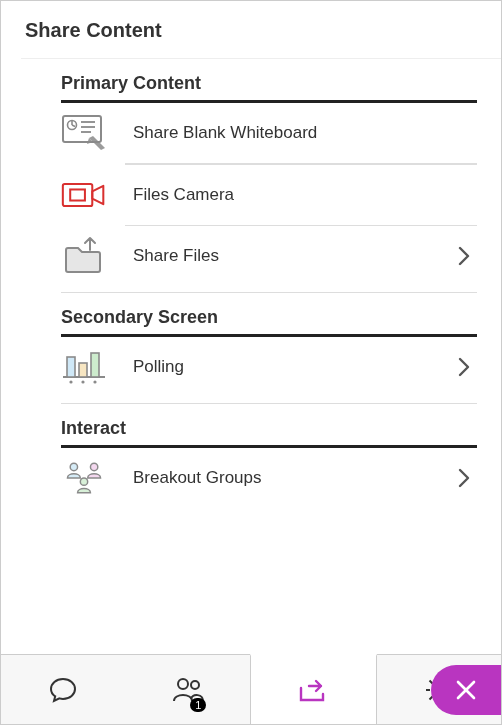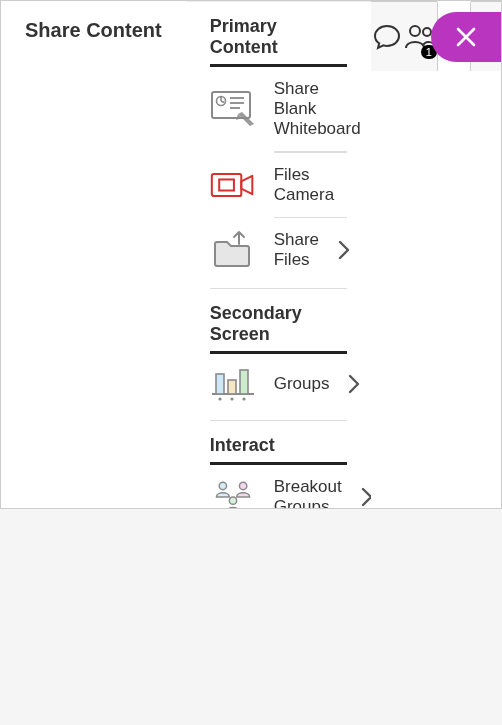--- a/index.html
+++ b/index.html
@@ -1,23 +1,23 @@
 <!DOCTYPE html>
 <html><head>
 <meta charset="utf-8">
 <style>
   * { box-sizing: border-box; margin: 0; padding: 0; }
   html, body { width: 502px; height: 725px; font-family: "Segoe UI", "Helvetica Neue", Arial, sans-serif; color: #333; background: #f5f5f5; }
-  .panel { width: 502px; height: 509px; background: #fff; border: 1px solid #ccc; display: flex; }
+  .panel { width: 502px; height: 725px; background: #fff; border: 1px solid #ccc; display: flex; flex-direction: column; }
   .header { padding: 18px 24px 16px 24px; color: #333; font-size: 20px; font-weight: 600; }
-  .content { flex: 1; overflow: hidden; border-top: 1px solid #eee; padding: 0 0 0 0; }
+  .content { flex: 1; overflow: hidden; border-top: 1px solid #eee; padding: 0 0 0 16px; margin-left: 20px; }
   .section { padding: 14px 24px 0 24px; }
   .section-title { font-size: 18px; font-weight: 600; color: #333; padding-bottom: 6px; border-bottom: 3px solid #222; }
   .list { }
-  .item { display: flex; align-items: center; gap: 18px; padding: 12px 0; cursor: pointer; position: relative; justify-content: space-between; }
+  .item { display: flex; align-items: center; gap: 26px; padding: 12px 0; cursor: pointer; position: relative; justify-content: space-between; }
   .item .icon { width: 46px; height: 36px; flex: 0 0 46px; display: flex; align-items: center; justify-content: center; }
   .item .label { font-size: 17px; color: #333; flex: 1; }
   .item .chev { width: 20px; color: #555; }
   .item-divider { border-top: 1px solid #ddd; margin-left: 64px; }
   .section-end-divider { border-top: 1px solid #ddd; margin-top: 6px; }
   .bottom-bar { height: 70px; border-top: 1px solid #ccc; display: flex; align-items: stretch; background: #f7f7f7; position: relative; }
   .bb-btn { flex: 1; display: flex; align-items: center; justify-content: center; position: relative; cursor: pointer; }
   .bb-btn.active { background: #fff; border-top: 2px solid #fff; margin-top: -1px; border-left: 1px solid #ccc; border-right: 1px solid #ccc; }
   .badge { position: absolute; bottom: 12px; left: 52%; background: #000; color: #fff; font-size: 11px; border-radius: 8px; padding: 0 5px; line-height: 14px; min-width: 14px; text-align: center; }
   .close-pill { position: absolute; right: 0; top: 50%; transform: translateY(-50%); height: 50px; width: 70px; background: #b935c0; border-top-left-radius: 26px; border-bottom-left-radius: 26px; display: flex; align-items: center; justify-content: center; cursor: pointer; }
@@ -95,21 +95,21 @@
             <svg width="46" height="40" viewBox="0 0 46 40">
               <line x1="2" y1="30" x2="44" y2="30" stroke="#8a8a8a" stroke-width="2"></line>
               <rect x="6" y="10" width="8" height="20" fill="#cfe8f7" stroke="#8a8a8a" stroke-width="1.6"></rect>
               <rect x="18" y="16" width="8" height="14" fill="#f7e6c2" stroke="#8a8a8a" stroke-width="1.6"></rect>
               <rect x="30" y="6" width="8" height="24" fill="#cdeccd" stroke="#8a8a8a" stroke-width="1.6"></rect>
               <circle cx="10" cy="35" r="1.6" fill="#8a8a8a"></circle>
               <circle cx="22" cy="35" r="1.6" fill="#8a8a8a"></circle>
               <circle cx="34" cy="35" r="1.6" fill="#8a8a8a"></circle>
             </svg>
           </span>
-          <span class="label">Groups</span>
+          <span class="label">Polling</span>
           <span class="chev">
             <svg width="14" height="22" viewBox="0 0 14 22">
                 <path d="M3 3 L11 11 L3 19" fill="none" stroke="#555" stroke-width="2.4" stroke-linecap="round" stroke-linejoin="round"></path>
               </svg>
           </span>
         </div>
       </div>
       <div class="section-end-divider"></div>
     </div>
 

